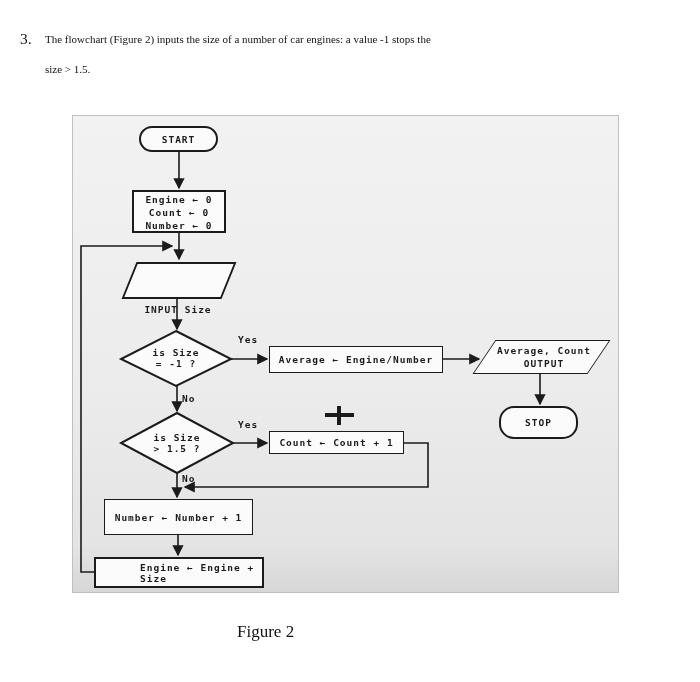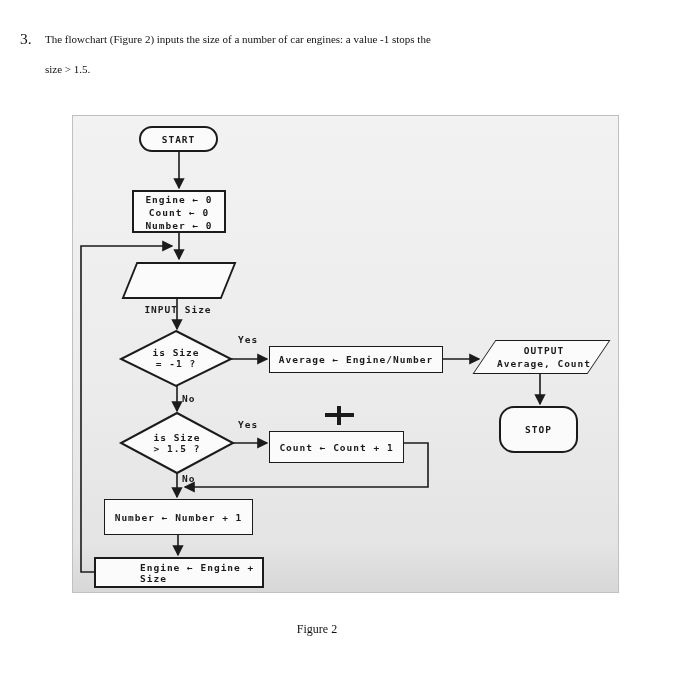--- a/index.html
+++ b/index.html
@@ -33,21 +33,21 @@
   .par-out{transform:skewX(-34deg);}
   .flabel{
     position:absolute;z-index:3;font-family:"DejaVu Sans Mono",monospace;
     font-weight:bold;font-size:9.5px;letter-spacing:1px;color:#1b1b1b;
     text-align:center;line-height:11px;
   }
   .multiline{display:block;text-align:center;}
   .multiline div{line-height:13px;}
   .yn{width:30px;text-align:left;}
   
-  .caption{position:absolute;left:247px;top:622px;width:140px;text-align:center;font-size:12px;}
+  .caption{position:absolute;left:237px;top:622px;width:140px;text-align:left;font-size:17px;}
 </style>
 </head>
 <body>
 
 <div class="question">
   <div class="q-num">3.</div>
   <div class="q-lines">
     <div class="q-line">The flowchart (Figure 2) inputs the size of a number of car engines: a value -1 stops the</div>
     <div class="q-line">size &gt; 1.5.</div>
   </div>
@@ -116,36 +116,36 @@
   </div>
   <div class="flabel yn" style="left:165px;top:218px;">Yes</div>
   <div class="flabel yn" style="left:109px;top:277px;">No</div>
 
   <div class="node thin" style="left:196px;top:230px;width:174px;height:27px;">
     <span>Average ← Engine/Number</span>
   </div>
 
   <div class="node par-out thin" style="left:411px;top:224px;width:115px;height:34px;"></div>
   <div class="flabel" style="left:396px;top:228px;width:150px;">
+    <div style="line-height:13px;">Average, Count</div>
     <div style="line-height:13px;">OUTPUT</div>
-    <div style="line-height:13px;">Average, Count</div>
   </div>
 
-  <div class="node oval" style="left:426px;top:290px;width:79px;height:47px;">
+  <div class="node oval" style="left:426px;top:290px;width:79px;height:33px;">
     <span>STOP</span>
   </div>
 
   <div class="flabel" style="left:48px;top:316px;width:112px;">
     <div>is Size</div>
     <div>&gt; 1.5 ?</div>
   </div>
   <div class="flabel yn" style="left:165px;top:303px;">Yes</div>
   <div class="flabel yn" style="left:109px;top:357px;">No</div>
 
-  <div class="node thin" style="left:196px;top:315px;width:135px;height:32px;">
+  <div class="node thin" style="left:196px;top:315px;width:135px;height:23px;">
     <span>Count ← Count + 1</span>
   </div>
 
   <div class="node thin" style="left:31px;top:383px;width:149px;height:36px;">
     <span>Number ← Number + 1</span>
   </div>
 
   <div class="node thick" style="left:21px;top:441px;width:170px;height:31px;">
     <span>Engine ← Engine + Size</span>
   </div>

